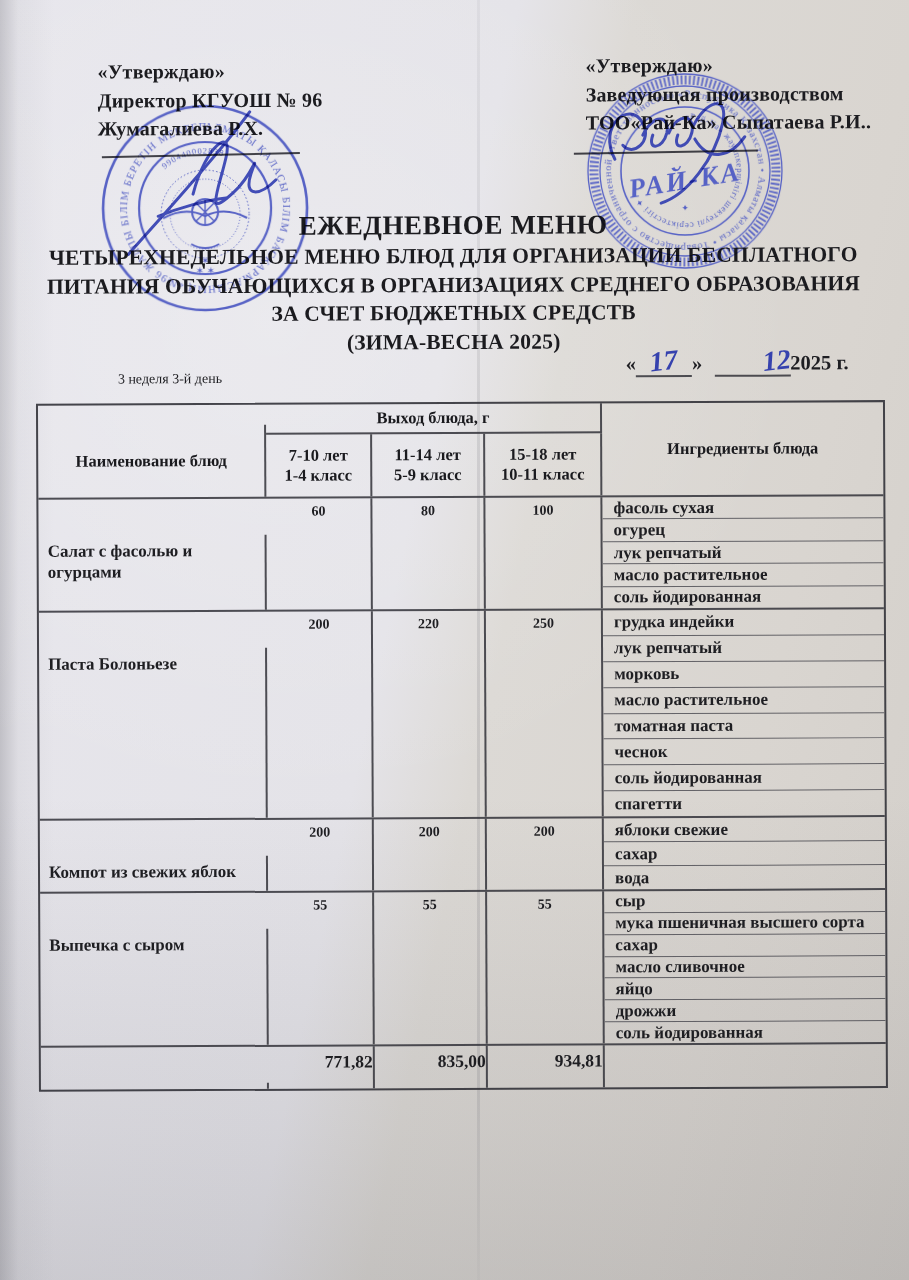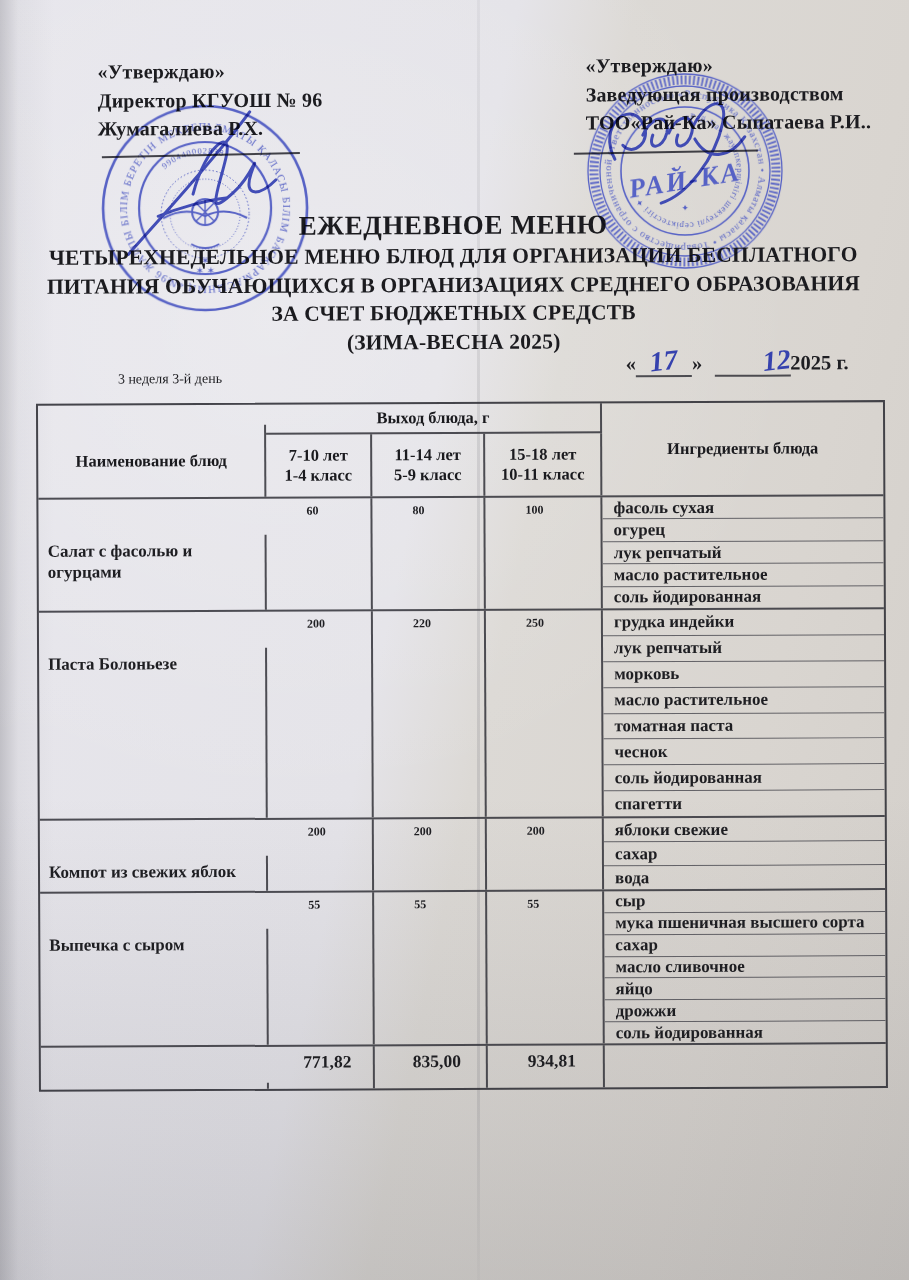--- a/index.html
+++ b/index.html
@@ -49,26 +49,26 @@
   .cage2{grid-column:3;grid-row:2;}
   .cage3{grid-column:4;grid-row:2;}
   .cing{grid-column:5;grid-row:1/3;}
 
   .trow{display:grid;grid-template-columns:228px 106px 113px 117px 1fr;
         border-bottom:2px solid rgba(55,55,62,0.88);}
   .trow:last-child{border-bottom:none;}
   .r1{height:111px;} .r2{height:206px;} .r3{height:71px;} .r4{height:152px;} .r5{height:42px;}
   .td{overflow:hidden;}
   .td-name{padding:5px 6px 0 9px;font-size:17px;line-height:21px;margin-top:36px;}
-  .td-num{padding-top:5px;font-size:12px;padding-left:40px;}
+  .td-num{padding-top:5px;text-align:center;font-size:14px;}
   .td-ings{display:flex;flex-direction:column;}
   .ing{flex:1;display:flex;align-items:center;padding-left:11px;font-size:17px;
        border-bottom:1.8px solid rgba(60,60,68,0.75);}
   .ing:last-child{border-bottom:none;}
-  .price .td-num{text-align:center;padding-left:13px;font-size:17.5px;}
+  .price .td-num{text-align:right;padding-left:13px;font-size:17.5px;}
 
   .stamp{position:absolute;mix-blend-mode:multiply;opacity:0.82;filter:blur(0.3px);}
   .stamp-left{left:97px;top:97px;}
   .stamp-right{left:587px;top:72px;}
   .sig{position:absolute;mix-blend-mode:multiply;opacity:0.9;}
   .sig-left{left:100px;top:95px;}
   .sig-right{left:585px;top:88px;}
   svg text{font-family:"Liberation Serif", serif;}
 </style>
 </head>

